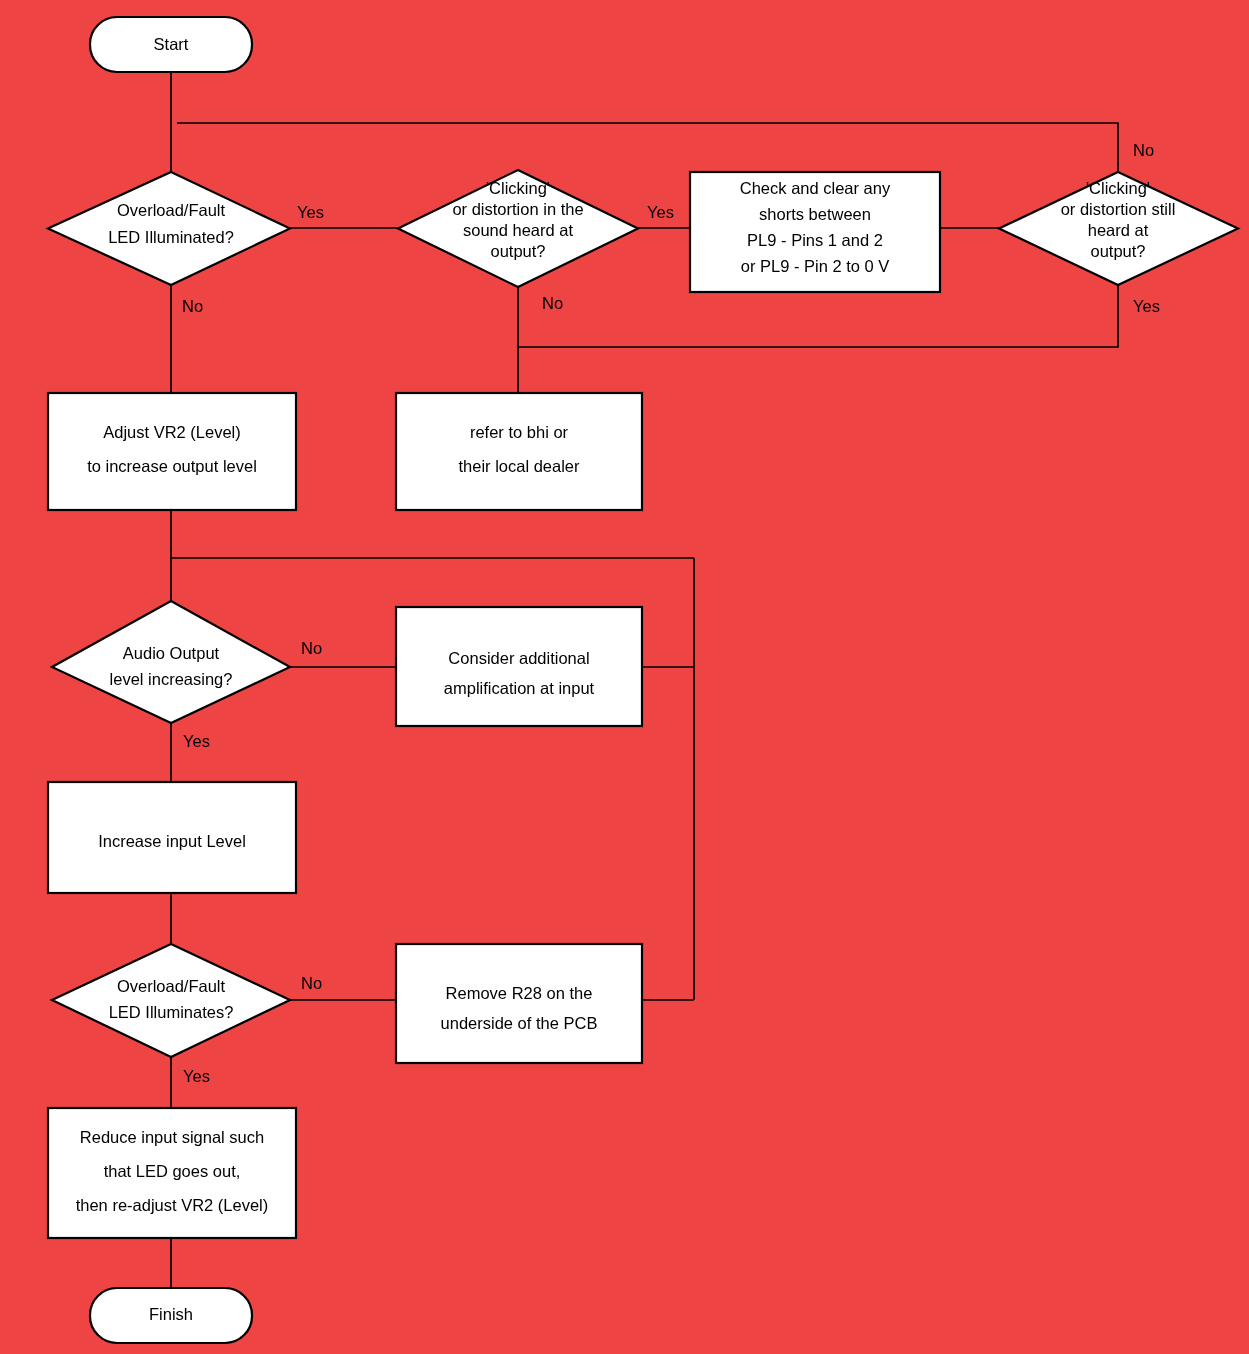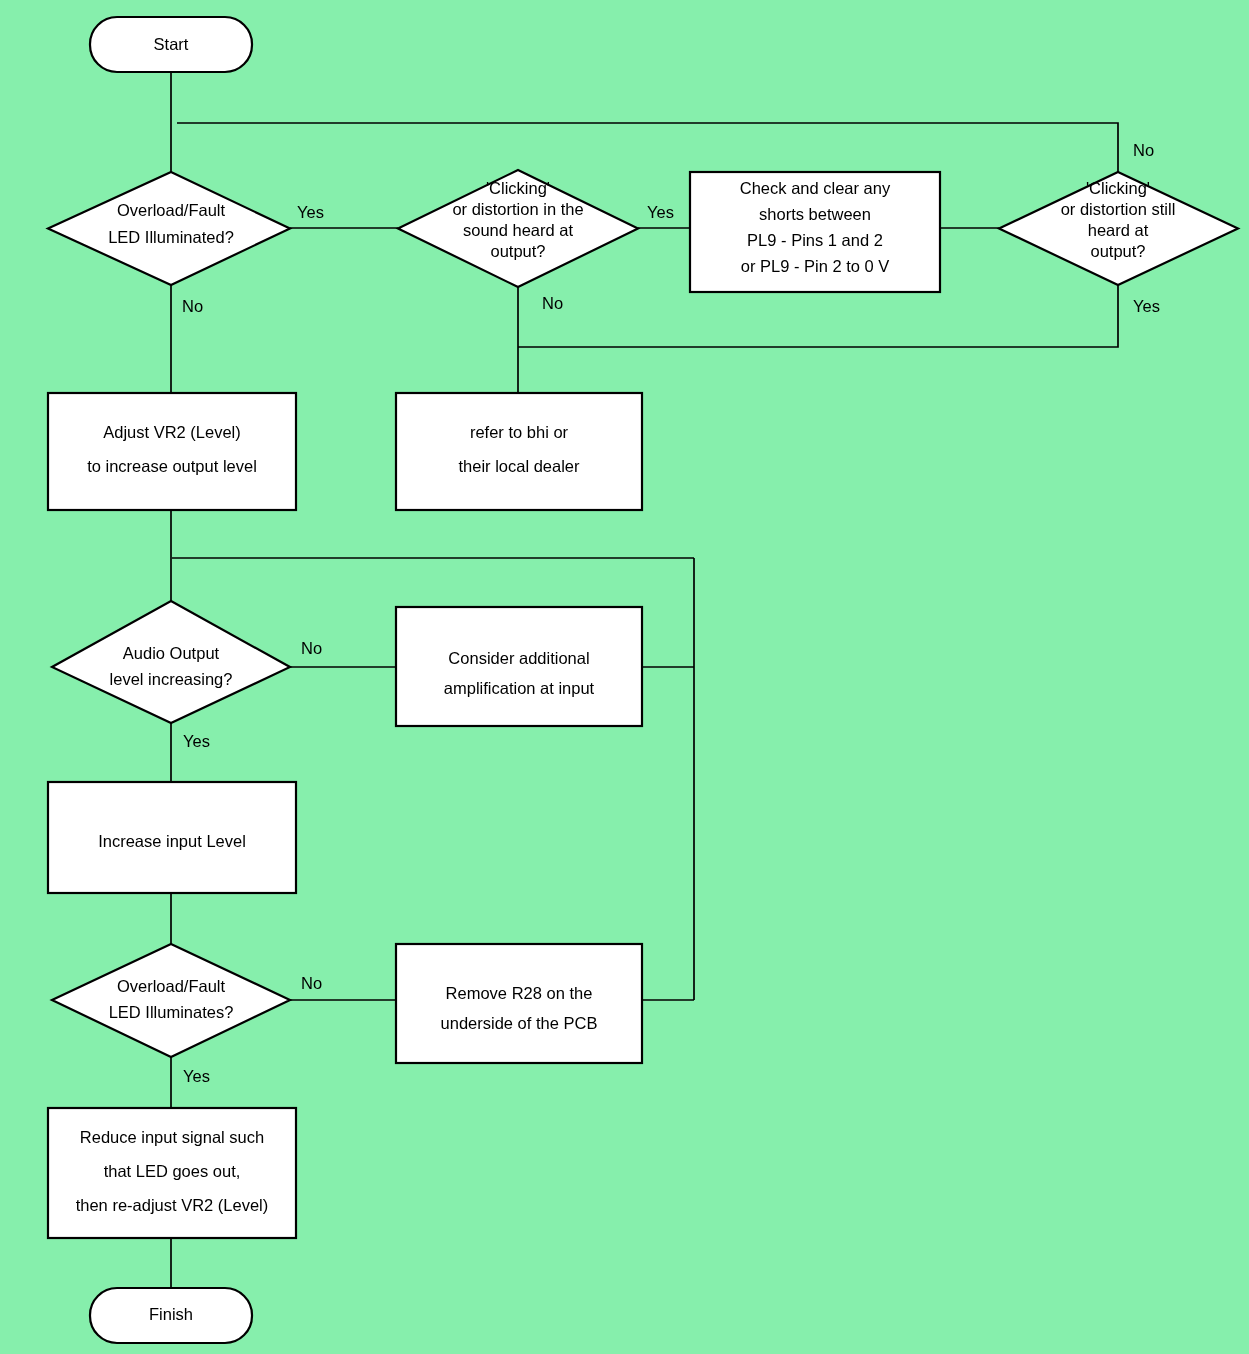--- a/index.html
+++ b/index.html
@@ -7,21 +7,21 @@
     padding: 0;
     background: #ffffff;
   }
   body {
     font-family: "Liberation Sans", sans-serif;
   }
   #flowchart-root {
     position: relative;
     width: 1249px;
     height: 1354px;
-    background: #86efac;
+    background: #ef4444;
     overflow: hidden;
   }
   svg.fc {
     display: block;
     width: 1249px;
     height: 1354px;
   }
   .shape-outline {
     fill: #ffffff;
     stroke: #000000;

